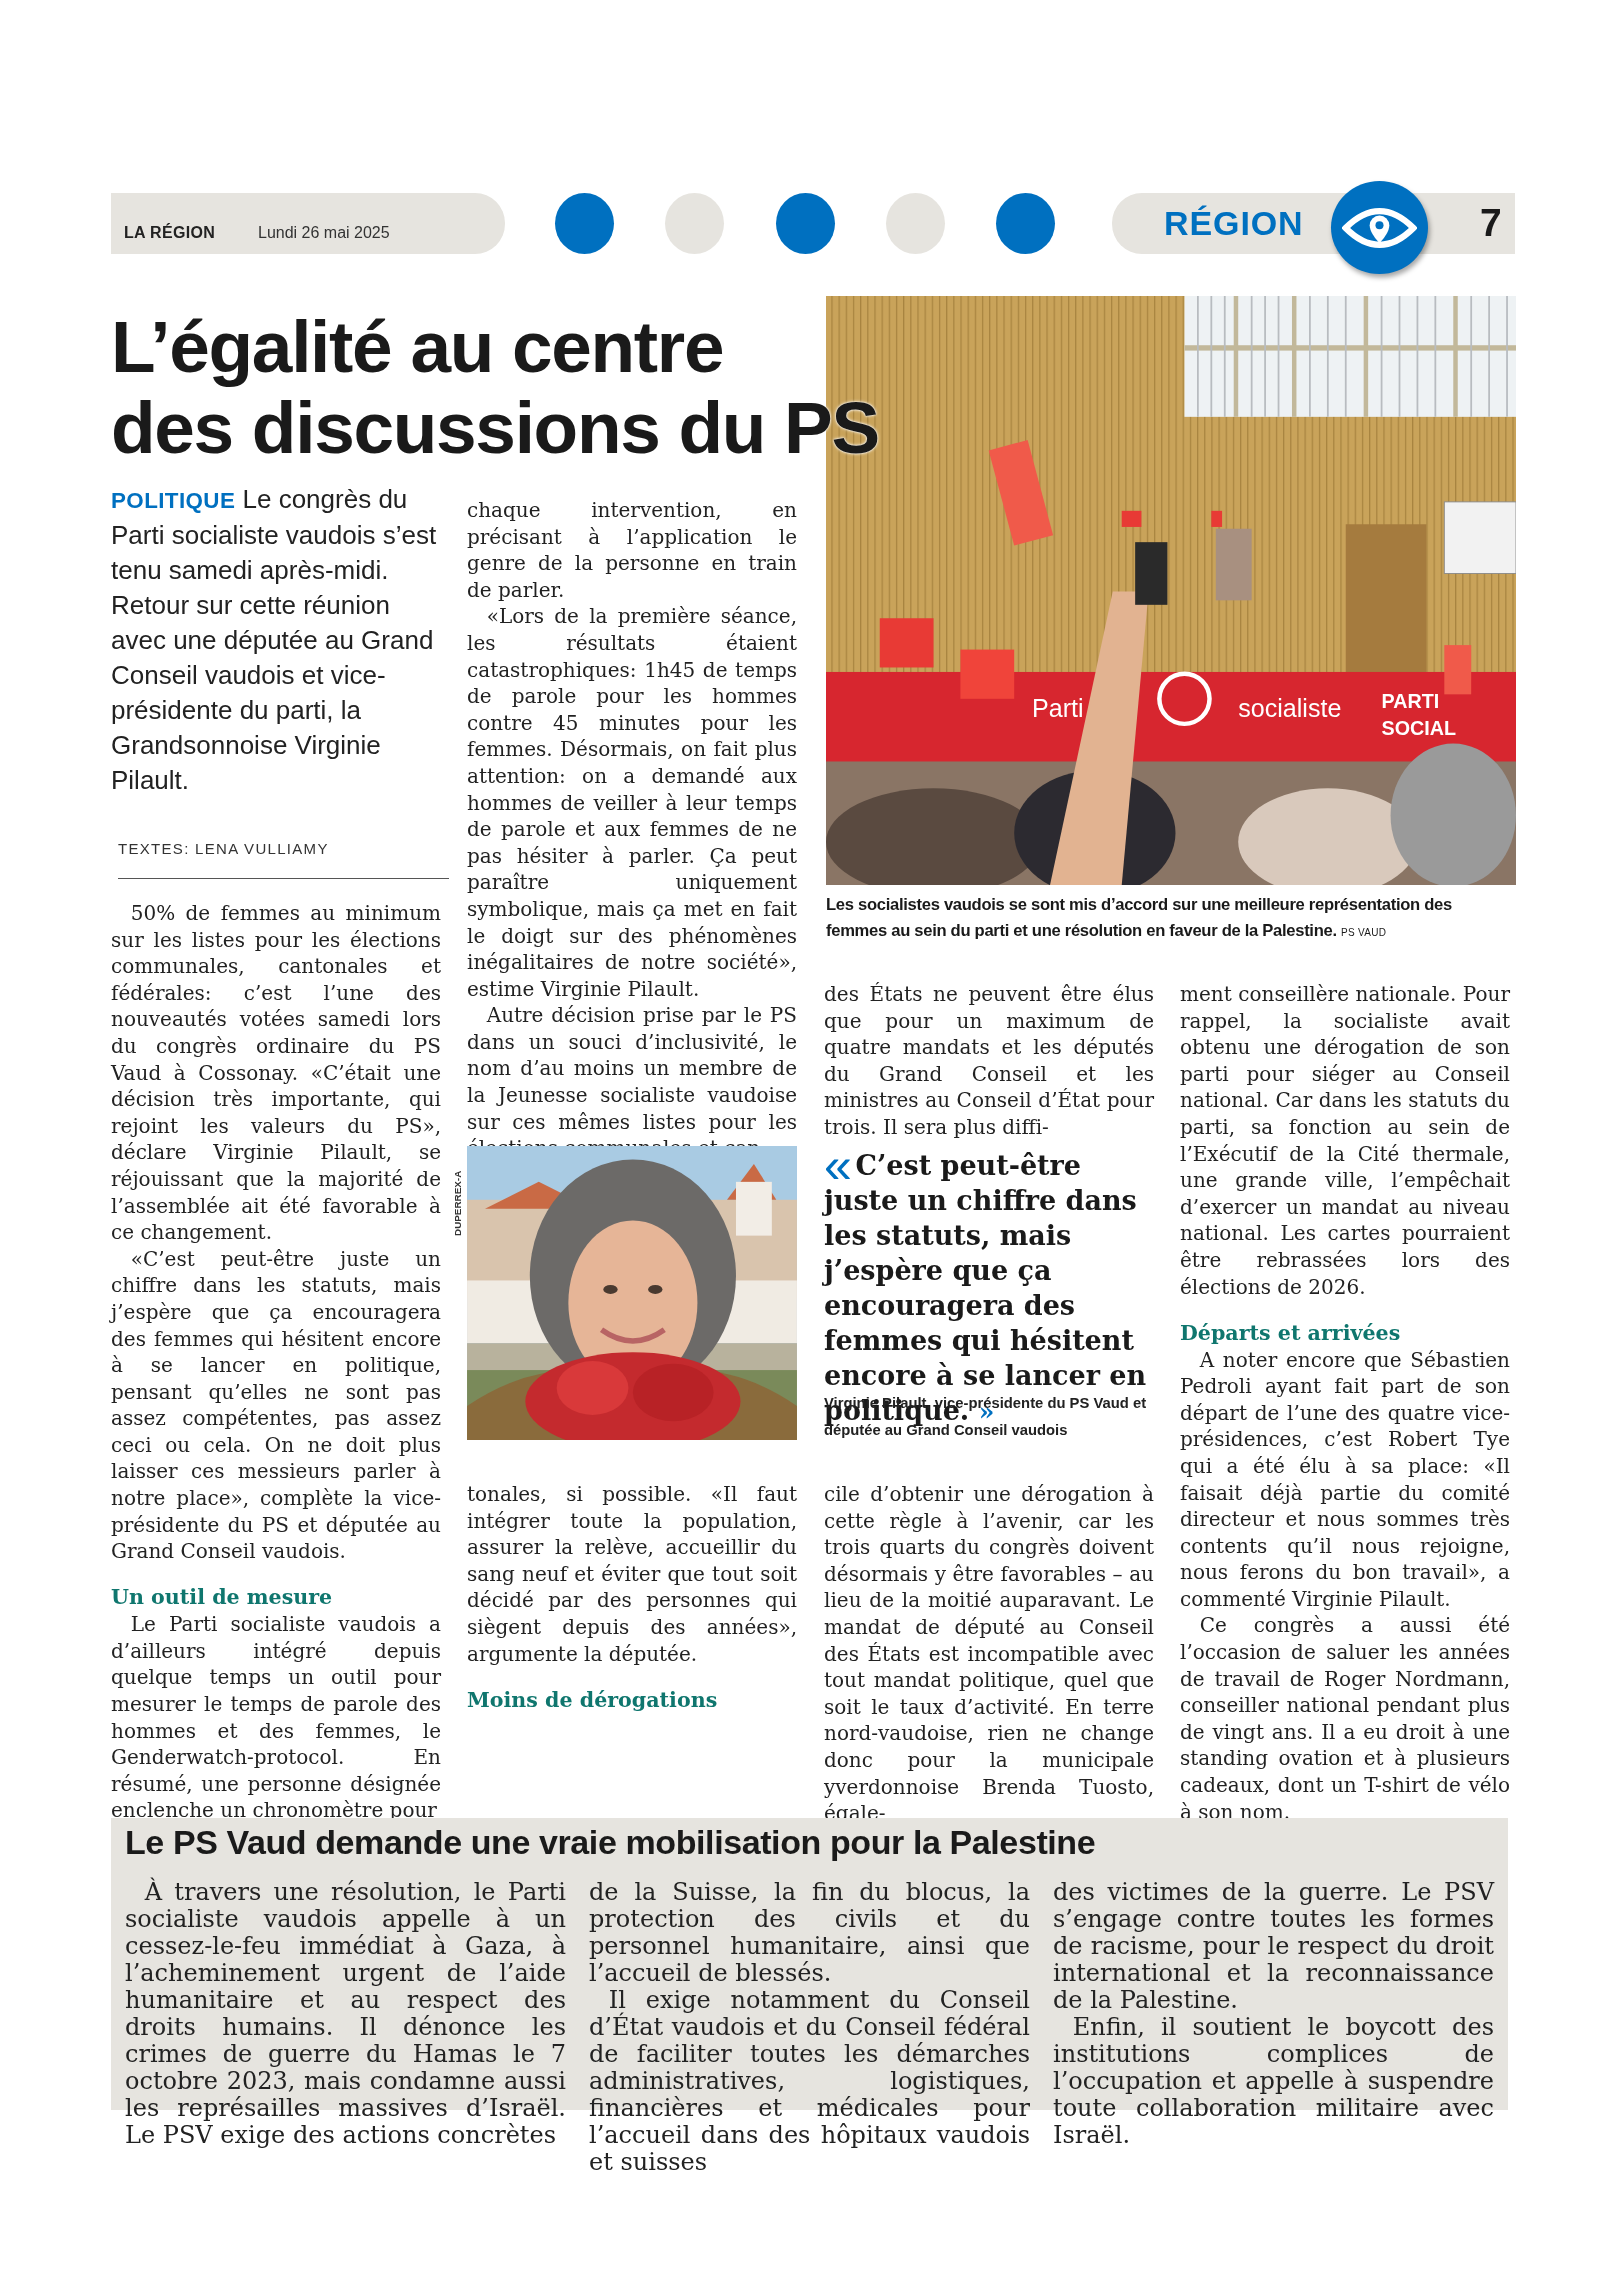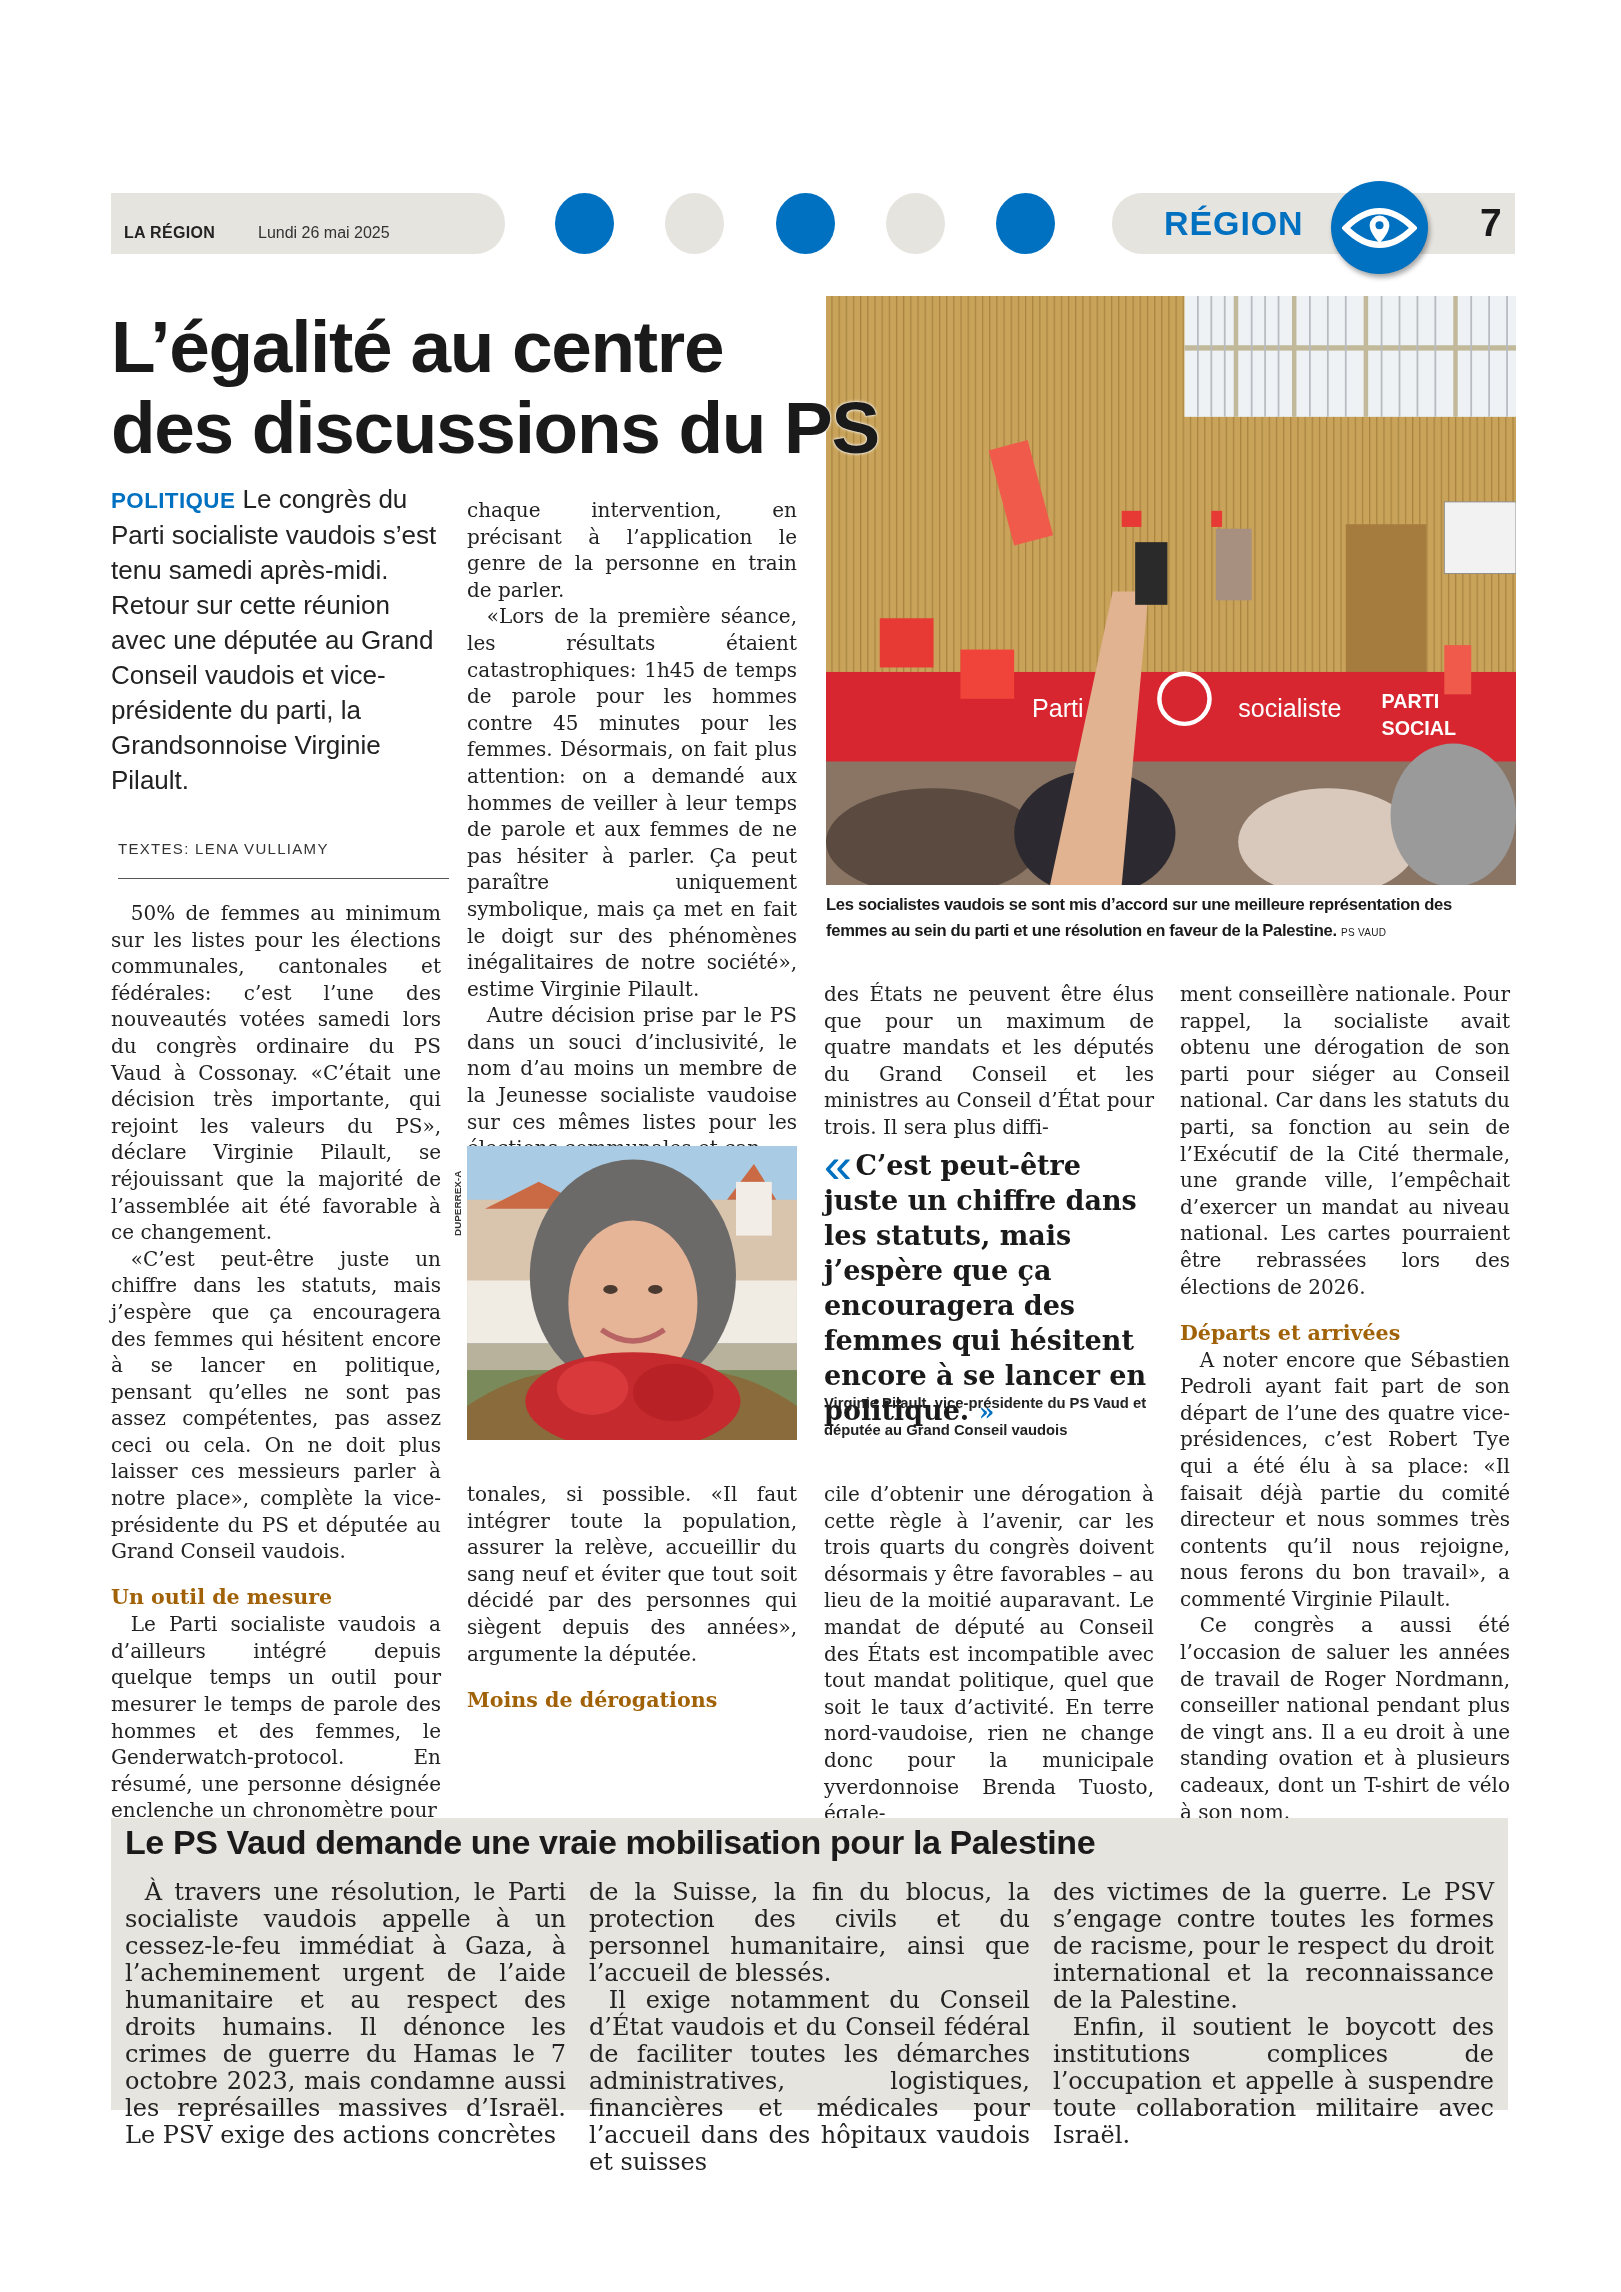--- a/index.html
+++ b/index.html
@@ -28,21 +28,21 @@
 
   
   .intro { left:111px; top:482px; width:336px; font-family:"Liberation Sans", sans-serif; font-size:26px; line-height:35px; color:#222; }
   .intro .kicker { font-weight:bold; color:#0070c0; font-size:22.4px; letter-spacing:0.4px; }
   .byline { left:118px; top:840px; width:331px; font-family:"Liberation Sans", sans-serif; font-size:15px; color:#333; letter-spacing:1.3px; padding-bottom:21px; border-bottom:1.3px solid #555; }
 
   
   .col { width:330px; font-size:20px; line-height:26.6px; text-align:justify; hyphens:manual; color:#222;margin-top:12px; }
   .col p { margin:0; text-indent:19.7px; }
   .col p.noind { text-indent:0; }
-  .col h3 { margin:12.5px 0 0 0; font-size:20.6px; font-weight:bold; line-height:27px; text-align:left; color:#a16207; }
+  .col h3 { margin:12.5px 0 0 0; font-size:20.6px; font-weight:bold; line-height:27px; text-align:left; color:#0f766e; }
   .col .gap { height:23px; }
 
   
   .portrait { left:467px; top:1146px; width:330px; height:294px; overflow:hidden; background:#9fc3de; }
   .portrait-credit { left:452px; top:1155px; font-family:"Liberation Sans", sans-serif; font-weight:bold; font-size:9.9px; color:#333; transform-origin:left top; transform:rotate(-90deg) translate(-81px,0); }
 
   
   .pullquote { left:824px; top:1148px; width:331px; font-size:27px; line-height:35px; font-weight:bold; color:#1a1a1a; }
   .pq-open { color:#0070c0; font-family:"Liberation Sans", sans-serif; font-weight:normal; font-size:50px; line-height:27px; vertical-align:-7.2px; margin-right:3.6px; }
   .pq-close { color:#0070c0; font-size:25px; }

